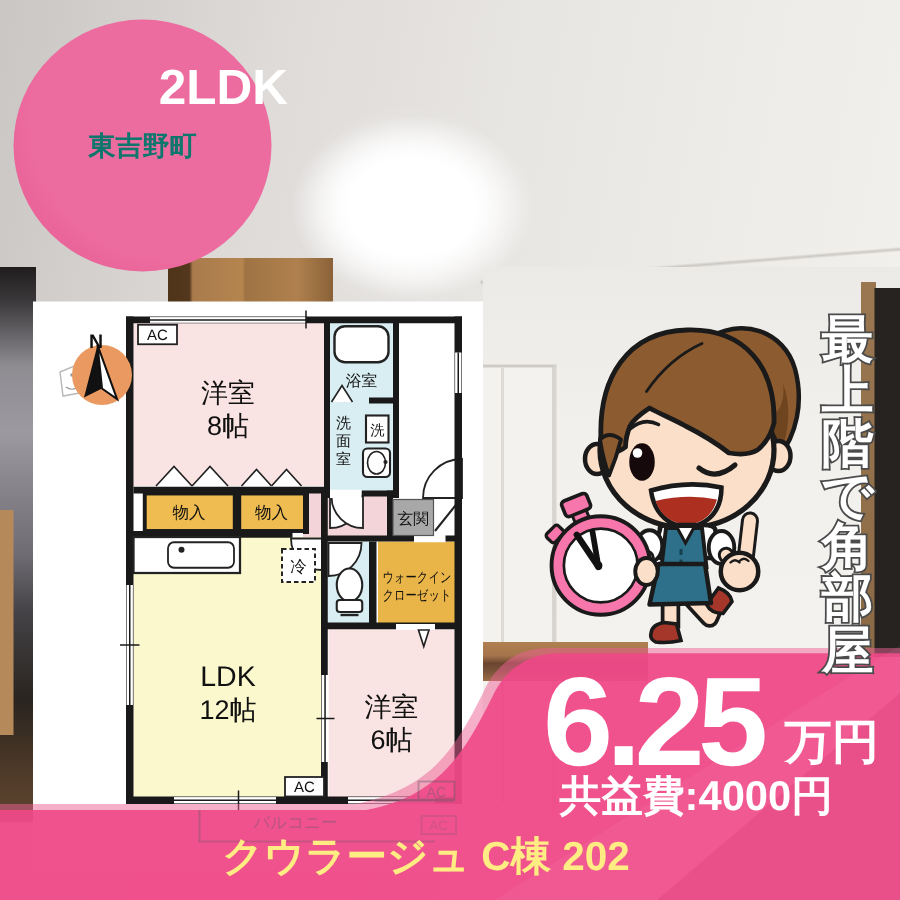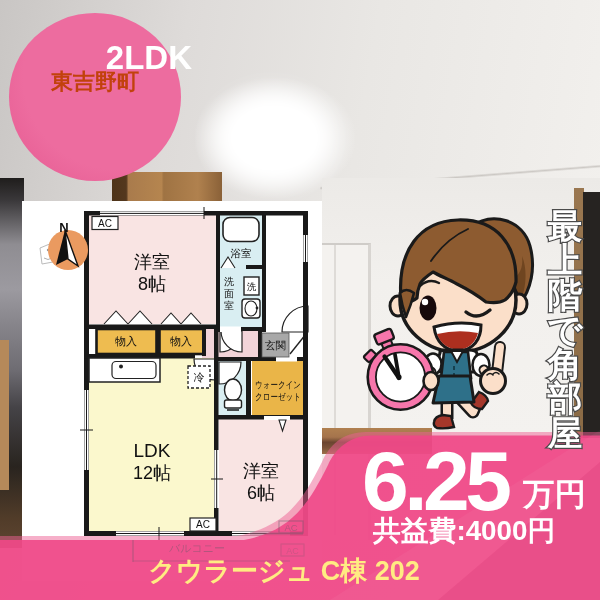--- a/index.html
+++ b/index.html
@@ -201,21 +201,21 @@
 
   <circle cx="68" cy="250" r="20" fill="#ea9a60"></circle>
   <text x="64" y="232" font-size="13" font-weight="bold" fill="#111" text-anchor="middle">N</text>
   <polygon points="65,230 56,265 68,259" fill="#111"></polygon>
   <polygon points="65,230 68,259 78,266" fill="#ffffff" stroke="#111" stroke-width="1.4"></polygon>
 </svg>
 </div>
 
 <div class="abs" style="left:9px;top:13px;width:172px;height:168px;border-radius:50%;background:radial-gradient(circle at 62% 38%,#ed6c9f 62%,#e4588f 100%);"></div>
 <div class="abs" style="left:0px;top:39px;width:192px;text-align:right;color:#ffffff;font-weight:bold;font-size:33px;line-height:1.18;">2LDK</div>
-<div class="abs" style="left:0px;top:69px;width:190px;text-align:center;color:#c2410c;font-weight:bold;font-size:22px;line-height:1.18;">東吉野町</div>
+<div class="abs" style="left:0px;top:87px;width:190px;text-align:center;color:#0f766e;font-weight:bold;font-size:18px;line-height:1.18;">東吉野町</div>
 
 <div id="chara" class="abs" style="left:358px;top:208px;width:187px;height:237px;">
 <svg width="187" height="237" viewBox="358 208 187 237">
 
   <path d="M470,227 C494,210 523,221 530,246 C536,268 531,290 519,305 C521,292 515,284 504,281 C514,266 511,244 492,237 Z" fill="#8d5b30" stroke="#1a1a1a" stroke-width="3"></path>
   <path d="M504,281 C515,284 521,292 519,304 C526,291 528,270 522,256 C524,272 516,280 504,281 Z" fill="#6f4520" stroke="none"></path>
 
   <ellipse cx="398" cy="306" rx="8" ry="10" fill="#fbdfc9" stroke="#1a1a1a" stroke-width="3"></ellipse>
   <ellipse cx="519" cy="304" rx="8" ry="10" fill="#fbdfc9" stroke="#1a1a1a" stroke-width="3"></ellipse>
 

